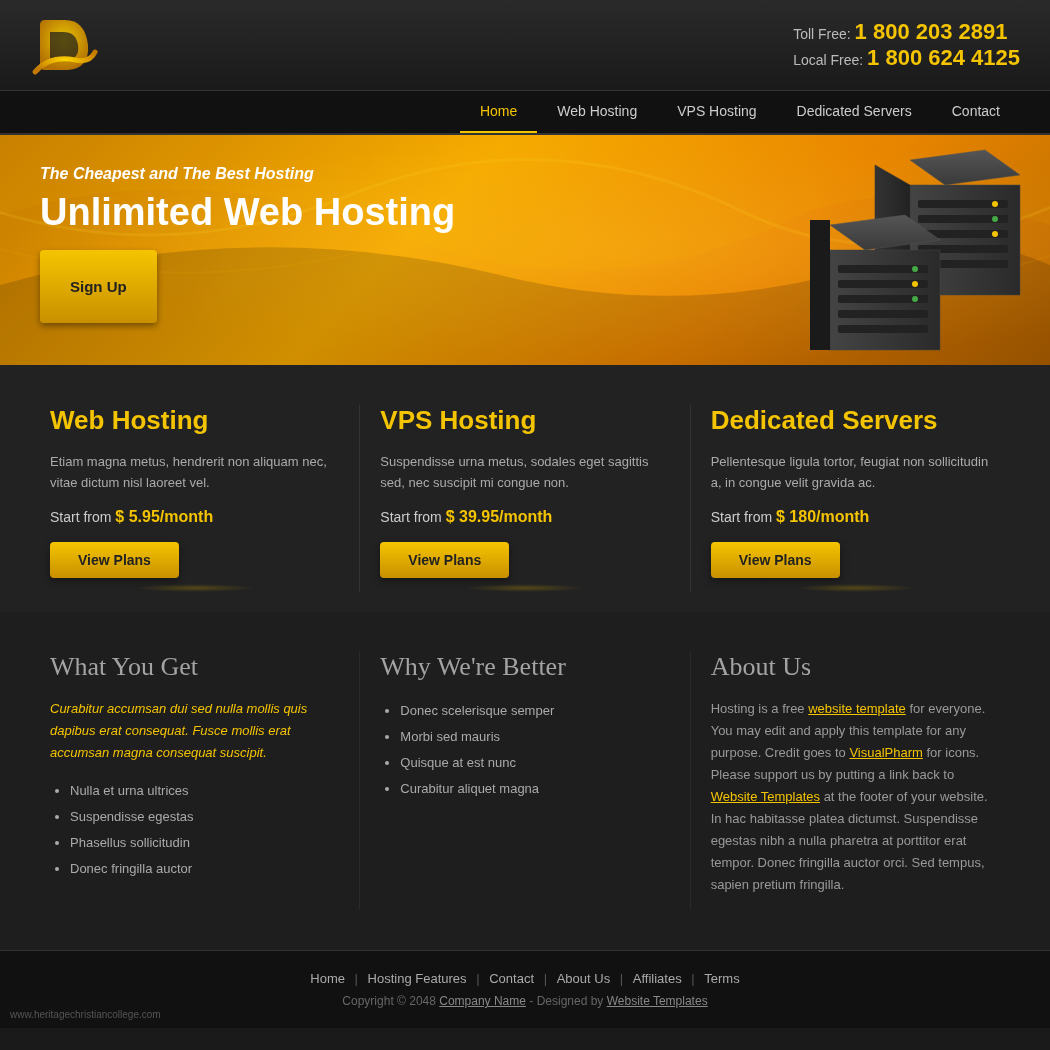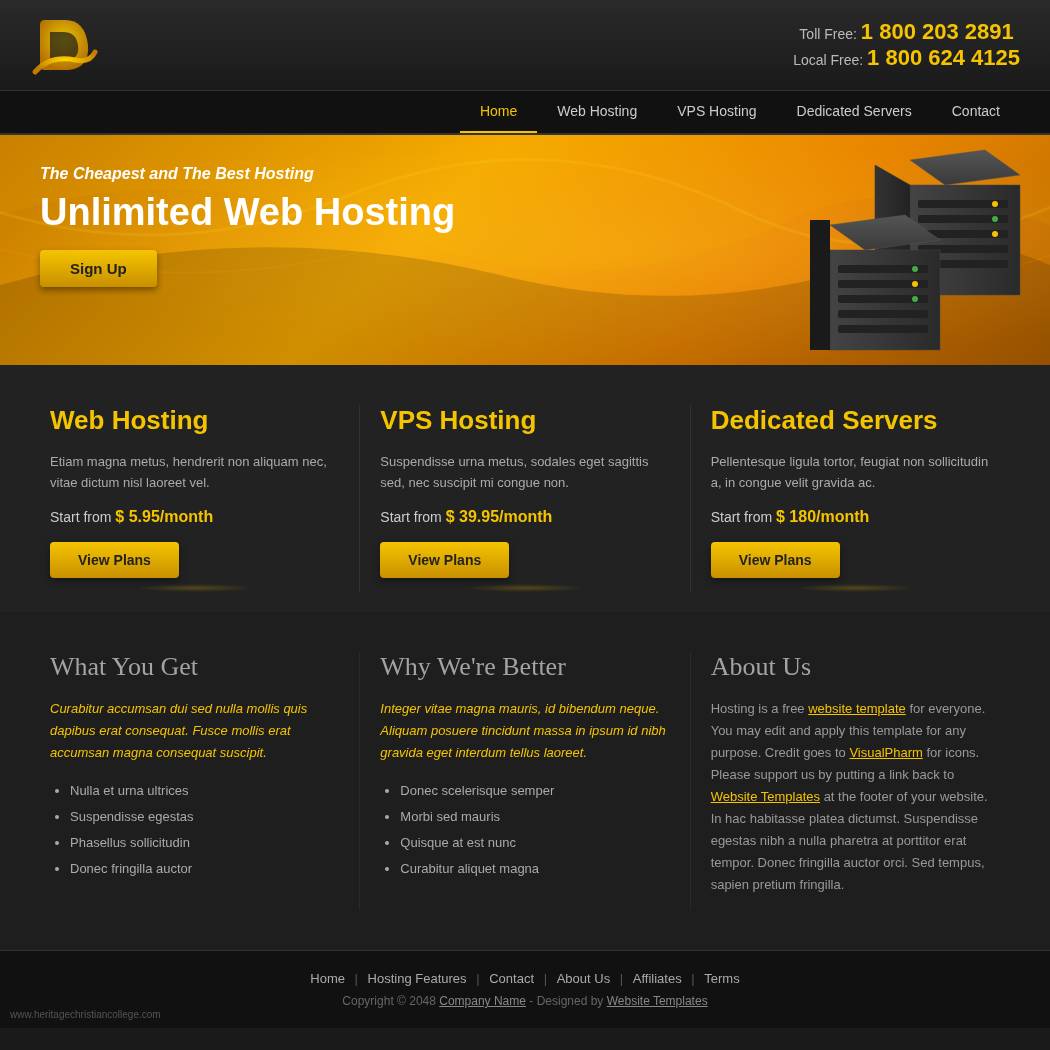--- a/index.html
+++ b/index.html
@@ -36,21 +36,21 @@
       font-weight: bold;
       letter-spacing: 1px;
     }
     #logo-subtitle {
       font-size: 12px;
       color: #aaa;
       letter-spacing: 2px;
       margin-top: -4px;
     }
     #contact-area {
-      text-align: center;
+      text-align: left;
       font-size: 14px;
       color: #ccc;
       margin-left: 28px;
     }
     #contact-area .phone {
       color: #f5c400;
       font-weight: bold;
       font-size: 22px;
     }
     #contact-area .label {
@@ -111,21 +111,21 @@
       color: #333;
       font-size: 14px;
       line-height: 1.6;
       margin-bottom: 20px;
     }
     #hero-desc a { color: #f5c400; text-decoration: underline; }
     #signup-btn {
       background: linear-gradient(180deg, #f5c400 0%, #c89000 100%);
       color: #222;
       border: none;
-      padding: 10px 30px;
+      padding: 28px 30px;
       font-size: 15px;
       font-weight: bold;
       cursor: pointer;
       border-radius: 4px;
       box-shadow: 0 3px 6px rgba(0,0,0,0.4);
     }
 
     
     #hero-image {
       position: absolute;
@@ -424,23 +424,20 @@
     <ul class="info-list">
       <li>Nulla et urna ultrices</li>
       <li>Suspendisse egestas</li>
       <li>Phasellus sollicitudin</li>
       <li>Donec fringilla auctor</li>
     </ul>
   </div>
 
   <div class="info-col">
     <div class="info-title">Why We're Better</div>
-    <p class="info-text">
-      Integer vitae magna mauris, id bibendum neque. Aliquam posuere tincidunt massa in ipsum id nibh gravida eget interdum tellus laoreet.
-    </p>
     <ul class="info-list">
       <li>Donec scelerisque semper</li>
       <li>Morbi sed mauris</li>
       <li>Quisque at est nunc</li>
       <li>Curabitur aliquet magna</li>
     </ul>
   </div>
 
   <div class="info-col">
     <div class="info-title">About Us</div>

